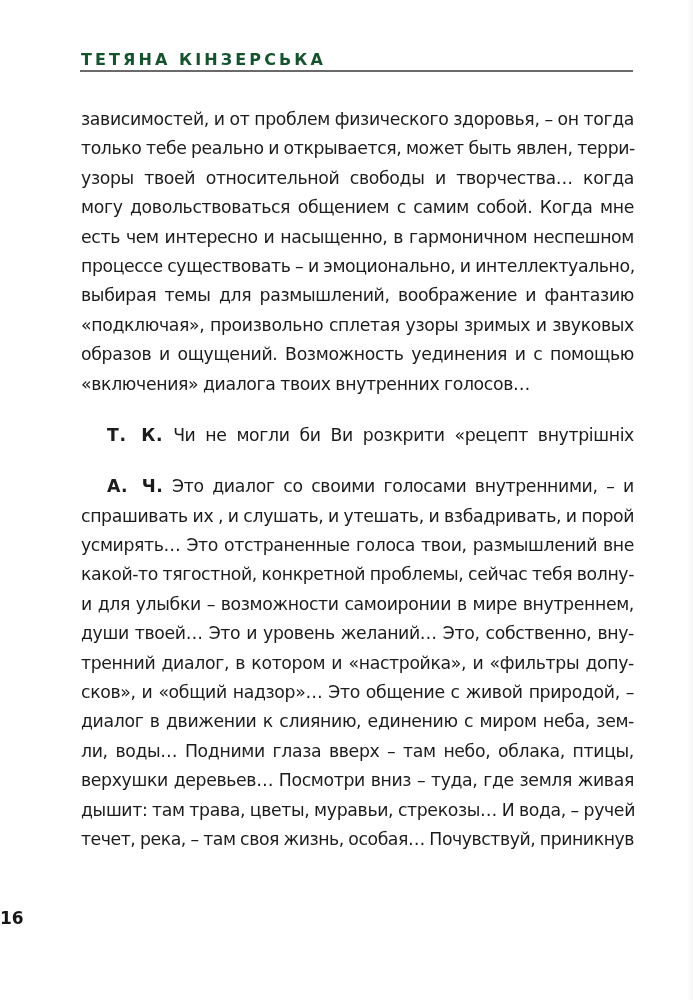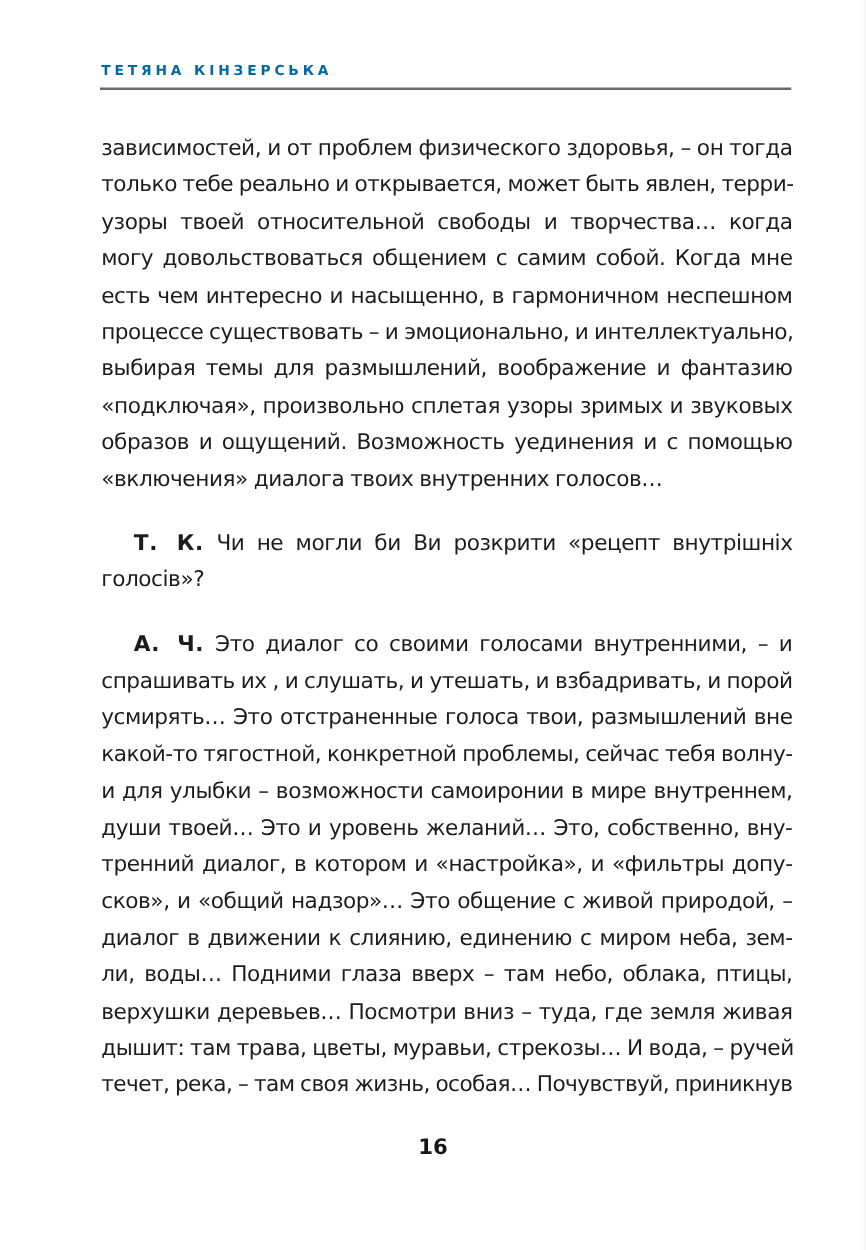--- a/index.html
+++ b/index.html
@@ -20,23 +20,23 @@
     top: 0; right: 0;
     width: 6px; height: 1000px;
     background: linear-gradient(to right, #ffffff, #f6f6f6);
   }
   .running-header {
     position: absolute;
     left: 81px;
     top: 50px;
     font-family: "DejaVu Sans", sans-serif;
     font-weight: bold;
-    font-size: 11px;
+    font-size: 16px;
     letter-spacing: 3.1px;
-    color: #0369a1;
+    color: #14532d;
     white-space: nowrap;
   }
   .header-rule {
     position: absolute;
     left: 80px;
     top: 70px;
     width: 553px;
     height: 2px;
     background: #6a6a6a;
   }
@@ -76,21 +76,20 @@
   .speaker {
     font-weight: bold;
     letter-spacing: 0.6px;
     word-spacing: 3px;
   }
   .page-number {
     position: absolute;
     left: 0;
     width: 693px;
     top: 908px;
-    text-align: center;
     font-family: "DejaVu Sans", sans-serif;
     font-weight: bold;
     font-size: 17px;
     color: #151515;
   }
 </style>
 </head>
 <body>
 
 <div class="page-edge"></div>
@@ -108,21 +107,20 @@
     <span class="line">есть чем интересно и насыщенно, в гармоничном неспешном</span>
     <span class="line" style="letter-spacing: -0.4px;">процессе существовать – и эмоционально, и интеллектуально,</span>
     <span class="line">выбирая темы для размышлений, воображение и фантазию</span>
     <span class="line">«подключая», произвольно сплетая узоры зримых и звуковых</span>
     <span class="line">образов и ощущений. Возможность уединения и с помощью</span>
     <span class="line last">«включения» диалога твоих внутренних голосов…</span>
   </div>
 
   <div class="para">
     <span class="line indent"><span class="speaker">Т. К.</span> <span>Чи не могли би Ви розкрити «рецепт внутрішніх</span></span>
-    <span class="line last">голосів»?</span>
   </div>
 
   <div class="para">
     <span class="line indent"><span class="speaker">А. Ч.</span> <span>Это диалог со своими голосами внутренними, – и</span></span>
     <span class="line">спрашивать их , и слушать, и утешать, и взбадривать, и порой</span>
     <span class="line" style="letter-spacing: -0.4px;">усмирять… Это отстраненные голоса твои, размышлений вне</span>
     <span class="line" style="letter-spacing: -0.4px;">какой-то тягостной, конкретной проблемы, сейчас тебя волну-</span>
     <span class="line">и для улыбки – возможности самоиронии в мире внутреннем,</span>
     <span class="line">души твоей… Это и уровень желаний… Это, собственно, вну-</span>
     <span class="line">тренний диалог, в котором и «настройка», и «фильтры допу-</span>

